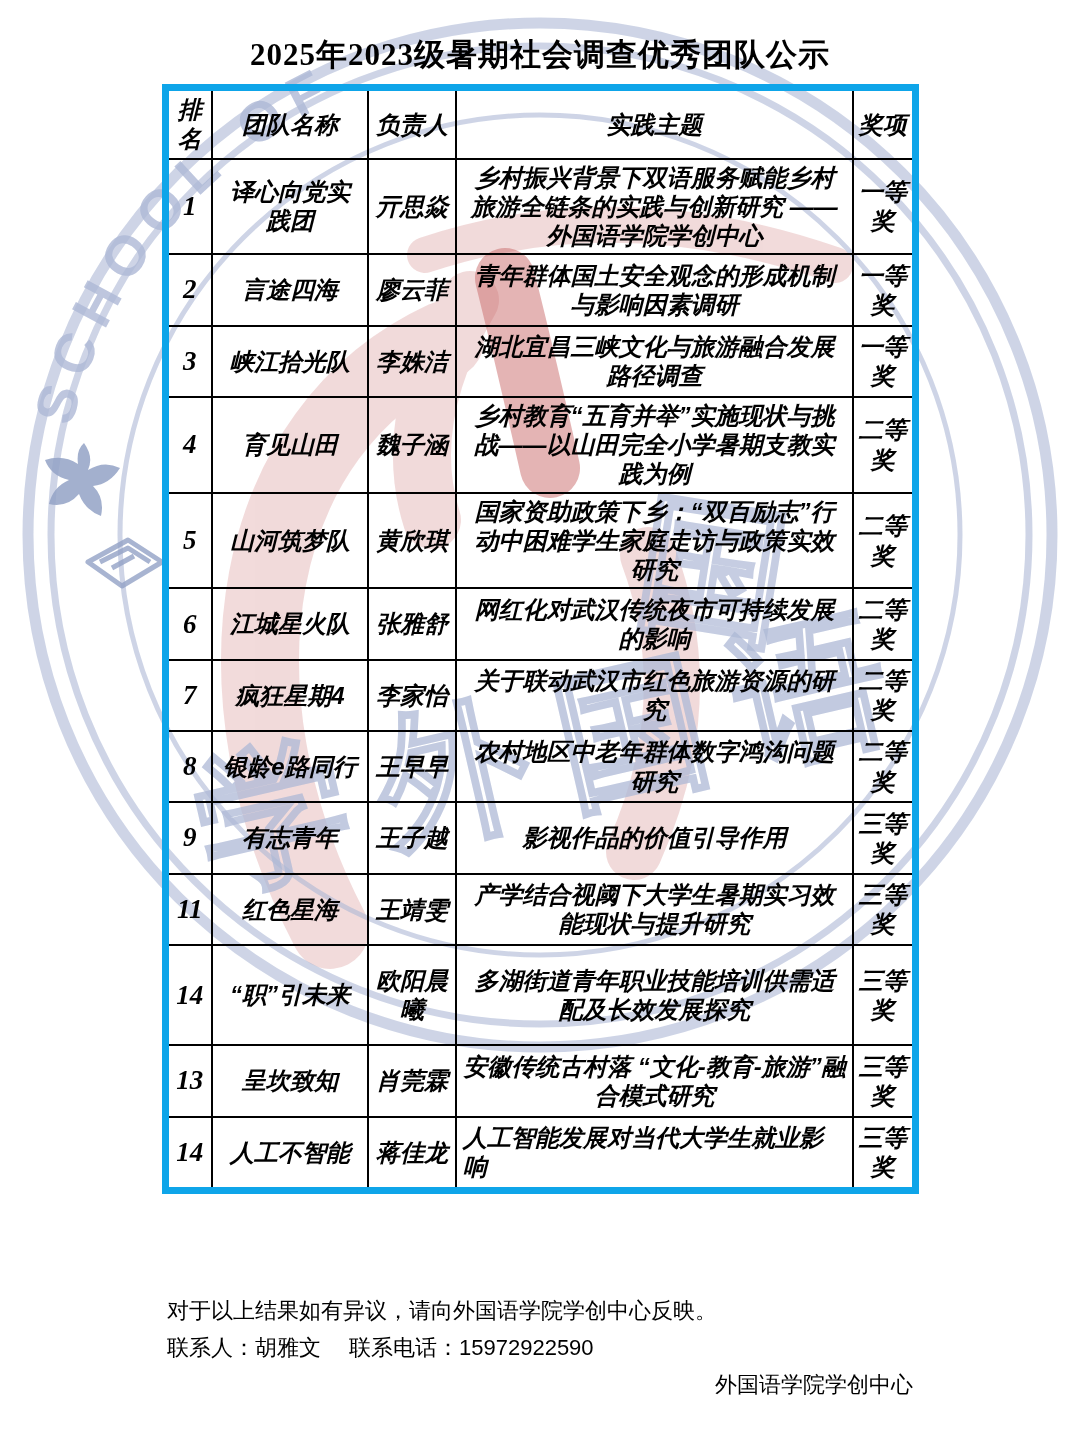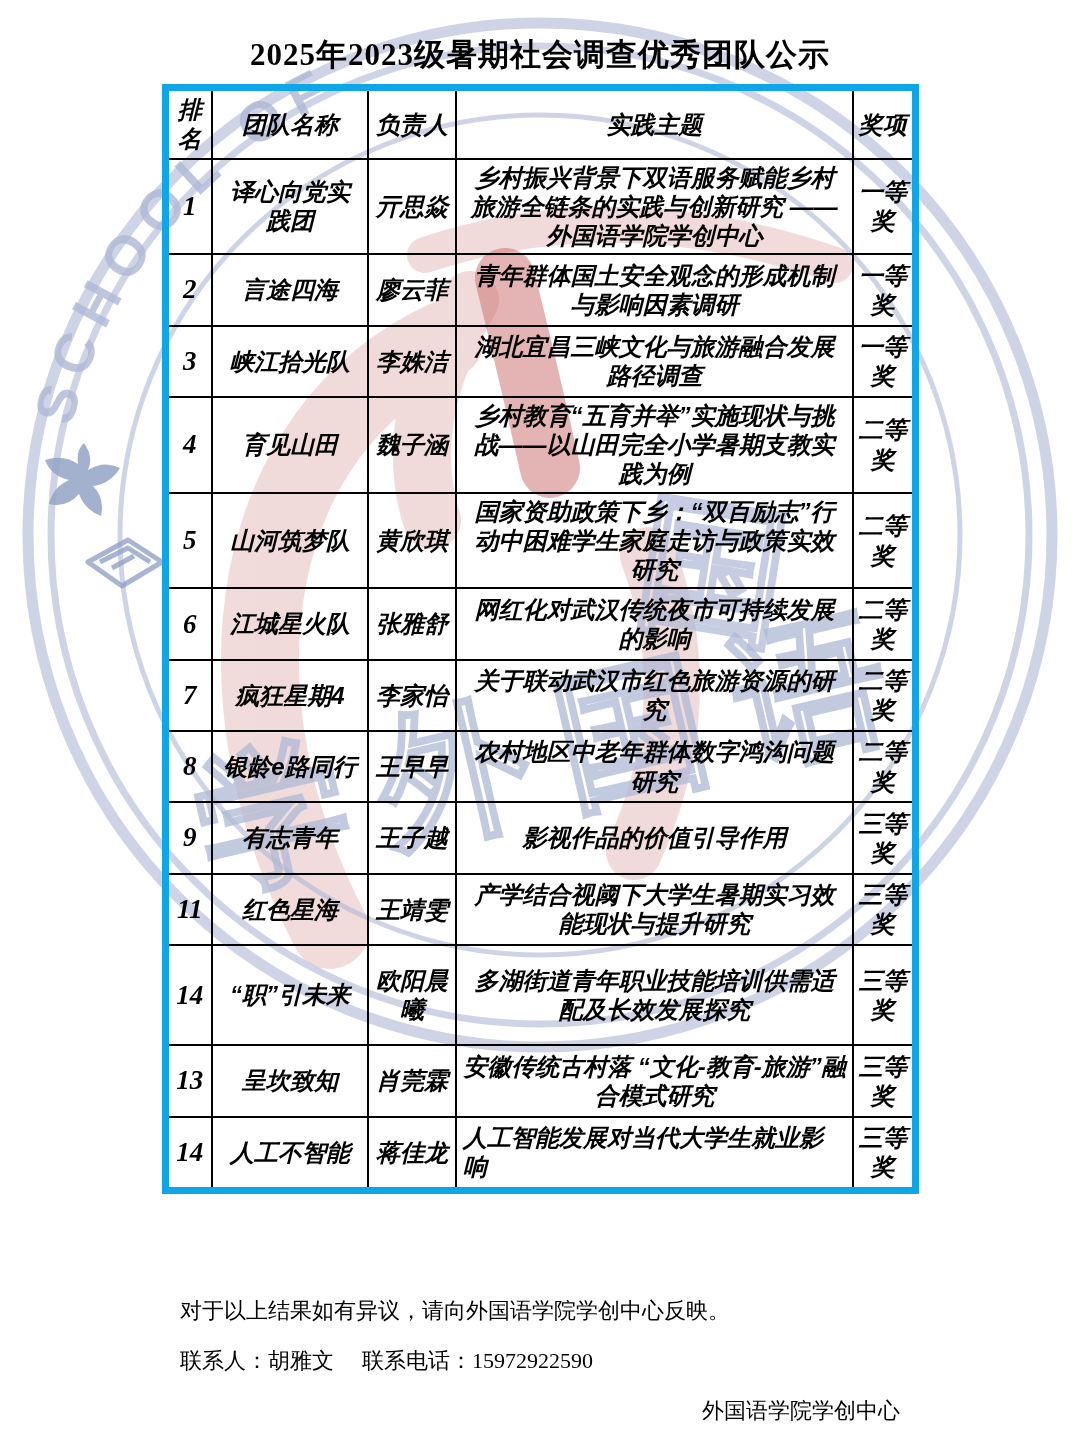--- a/index.html
+++ b/index.html
@@ -14,23 +14,23 @@
                border:7px solid #0ea5e9;background:transparent;font-style:italic;}
   th,td{border:2px solid #000;padding:2px 6px;text-align:center;vertical-align:middle;
         font-weight:bold;font-size:24px;line-height:1.22;word-break:break-all;}
   th{padding:4px 2px;}
   .c-rank{font-family:"Liberation Serif",serif;font-size:27px;}
   .c-team{padding:2px 10px;}
   .c-leader{padding:20px 4px;}
   .c-topic{padding:3px 6px;}
   .c-award{padding:2px 3px;margin-left:45px;}
   .footer{width:752px;margin:100px auto 0;font-size:22px;line-height:1.55;}
-  .footer p{margin:16px;}
+  .footer p{margin:3px;}
   .gap{display:inline-block;width:28px;}
-  .num{font-family:Liberation Serif, serif;text-align:center;}
+  .num{font-family:Liberation Sans, sans-serif;text-align:center;}
   .sig{text-align:right;}
   .sig-first{margin-top:14px;}
 </style>
 </head>
 <body>
 
 <div class="page">
 
   <svg class="watermark" width="1080" height="1440" viewBox="0 0 1080 1440">
     <defs>

